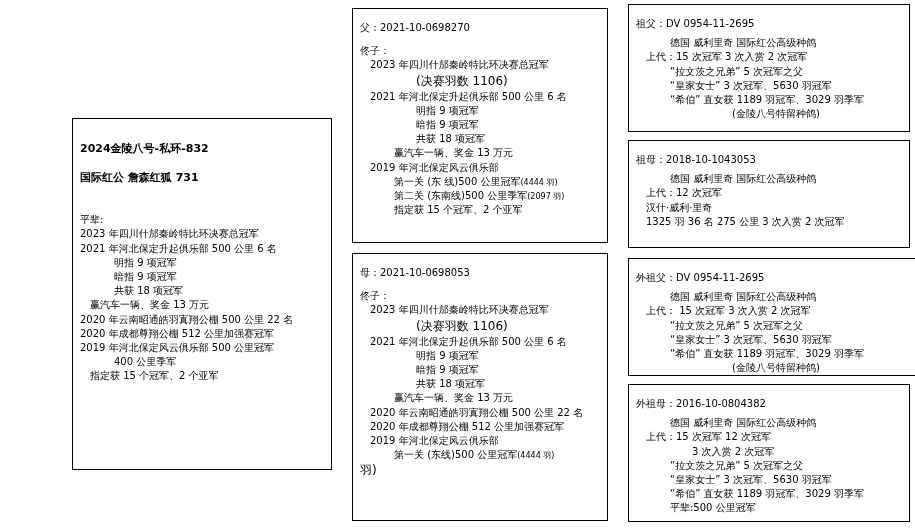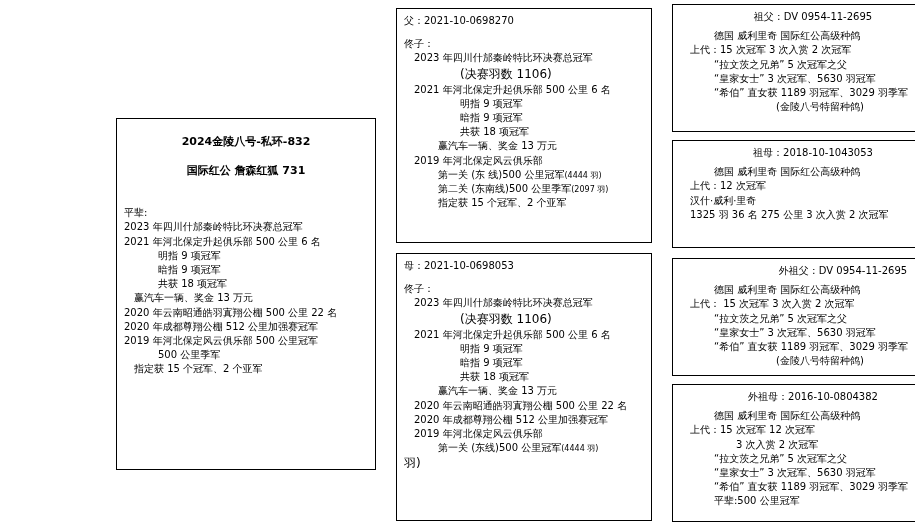--- a/index.html
+++ b/index.html
@@ -23,27 +23,27 @@
   .box {
     position: absolute;
     border: 1px solid #000000;
     box-sizing: border-box;
     background: #ffffff;
   }
   .line {
     white-space: nowrap;
     line-height: 1.42;
   }
-  .c { text-align: center; }
+  .c { }
   .l { text-align: left; }
   .s11 { font-size: 11px; }
   .s10 { font-size: 10px; }
   .s8  { font-size: 12px; }
   .b { font-weight: bold; }
-  .pad { padding: 5px 7px; margin-left: 44px; }
+  .pad { padding: 12px 7px; }
   .ind1 { padding-left: 10px; }
   .ind2 { padding-left: 34px; }
   .ind3 { padding-left: 56px; }
   .ind5 { padding-left: 96px; }
   .spacer { height: 9px; }
   .spacer-s { height: 5px; }
   .sub { font-size: 8px; }
 
   
   #main-card {
@@ -108,21 +108,21 @@
       <div class="line l s10">平辈:</div>
       <div class="line l s10">2023 年四川什邡秦岭特比环决赛总冠军</div>
       <div class="line l s10">2021 年河北保定升起俱乐部 500 公里   6 名</div>
       <div class="line l s10 ind2">明指 9 项冠军</div>
       <div class="line l s10 ind2">暗指 9 项冠军</div>
       <div class="line l s10 ind2">共获 18 项冠军</div>
       <div class="line l s10 ind1">赢汽车一辆、奖金 13 万元</div>
       <div class="line l s10">2020 年云南昭通皓羽寘翔公棚 500 公里 22 名</div>
       <div class="line l s10">2020 年成都尊翔公棚 512 公里加强赛冠军</div>
       <div class="line l s10">2019 年河北保定风云俱乐部   500 公里冠军</div>
-      <div class="line l s10 ind2">500 公里季军</div>
+      <div class="line l s10 ind2">400 公里季军</div>
       <div class="line l s10 ind1">指定获 15 个冠军、2 个亚军</div>
     </div>
   </div>
 
   <div class="box pad" id="father-card">
     <div class="line l s10">父：2021-10-0698270</div>
     <div class="spacer"></div>
     <div class="line l s10">佟子：</div>
     <div class="line l s10 ind1">2023 年四川什邡秦岭特比环决赛总冠军</div>
     <div class="line l s8 ind3">(决赛羽数 1106)</div>

